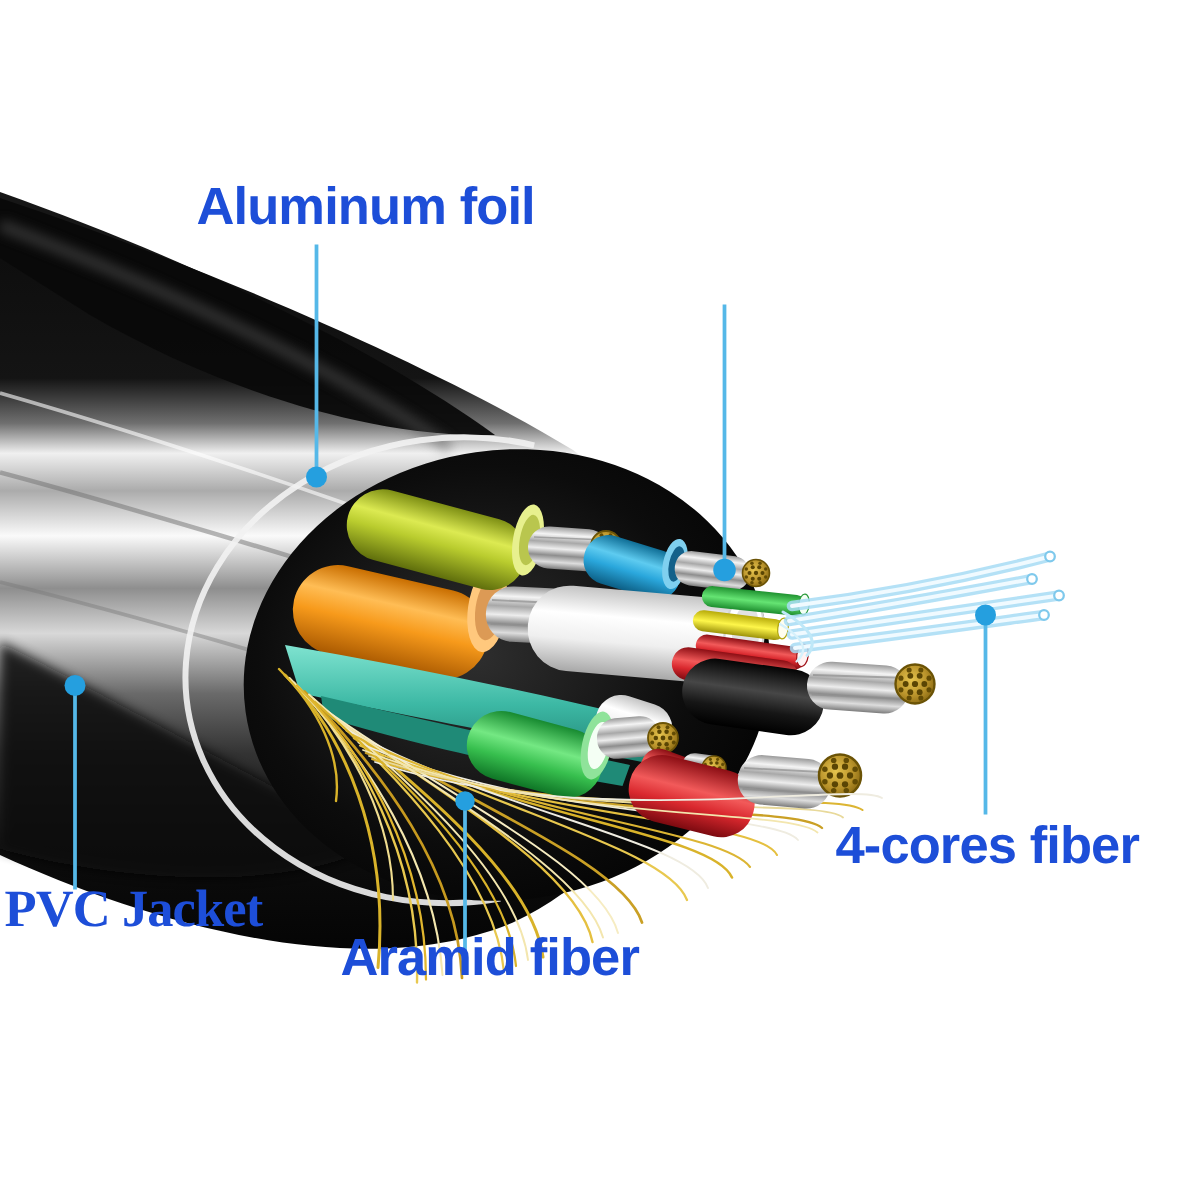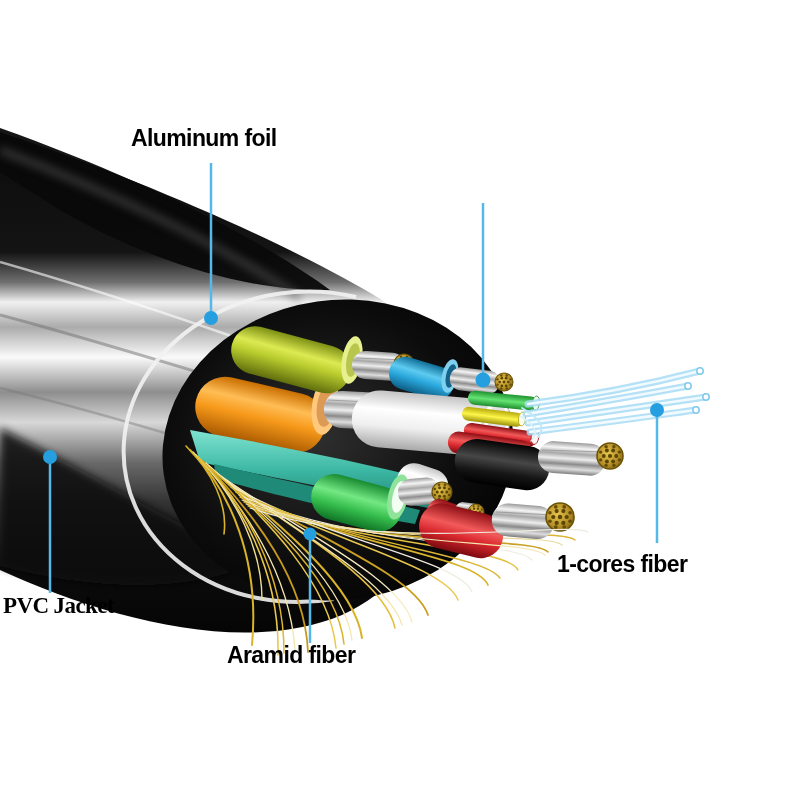--- a/index.html
+++ b/index.html
@@ -2,27 +2,27 @@
 <html><head>
 <meta charset="utf-8">
 <style>
   html,body{margin:0;padding:0;background:#ffffff;}
   .stage{
     position:relative;width:800px;height:800px;background:#ffffff;
     overflow:hidden;font-family:"Liberation Sans",sans-serif;
   }
   .artwork{position:absolute;left:0;top:0;}
   .callout-label{
-    position:absolute;font-weight:700;font-size:23px;line-height:30px;
-    color:#000000;letter-spacing:-0.6px;white-space:nowrap;
+    position:absolute;font-weight:700;font-size:35px;line-height:30px;
+    color:#1d4ed8;letter-spacing:-0.6px;white-space:nowrap;
   }
   .lbl-aluminum{left:131px;top:123px;}
   .lbl-copper{left:338px;top:160px;}
   .lbl-pvc{left:3px;top:591px;font-family:Liberation Serif, serif;}
-  .lbl-aramid{left:227px;top:640px;text-align:right;}
+  .lbl-aramid{left:227px;top:624px;text-align:right;}
   .lbl-fiber{left:557px;top:549px;}
 </style>
 </head>
 <body>
 
 <div class="stage">
 
 <svg class="artwork" width="800" height="800" viewBox="0 0 800 800">
   <defs>
     <linearGradient id="gBody" x1="0" y1="0" x2="0" y2="1">
@@ -312,15 +312,15 @@
     <circle cx="483" cy="380" r="7.5"></circle>
     <circle cx="50" cy="457" r="7"></circle>
     <circle cx="310" cy="534" r="6.5"></circle>
     <circle cx="657" cy="410" r="7"></circle>
   </g>
 </svg>
 
 <div class="callout-label lbl-aluminum">Aluminum foil</div>
 <div class="callout-label lbl-pvc">PVC Jacket</div>
 <div class="callout-label lbl-aramid">Aramid fiber</div>
-<div class="callout-label lbl-fiber">1-cores fiber</div>
+<div class="callout-label lbl-fiber">4-cores fiber</div>
 
 </div>
 
 </body></html>

